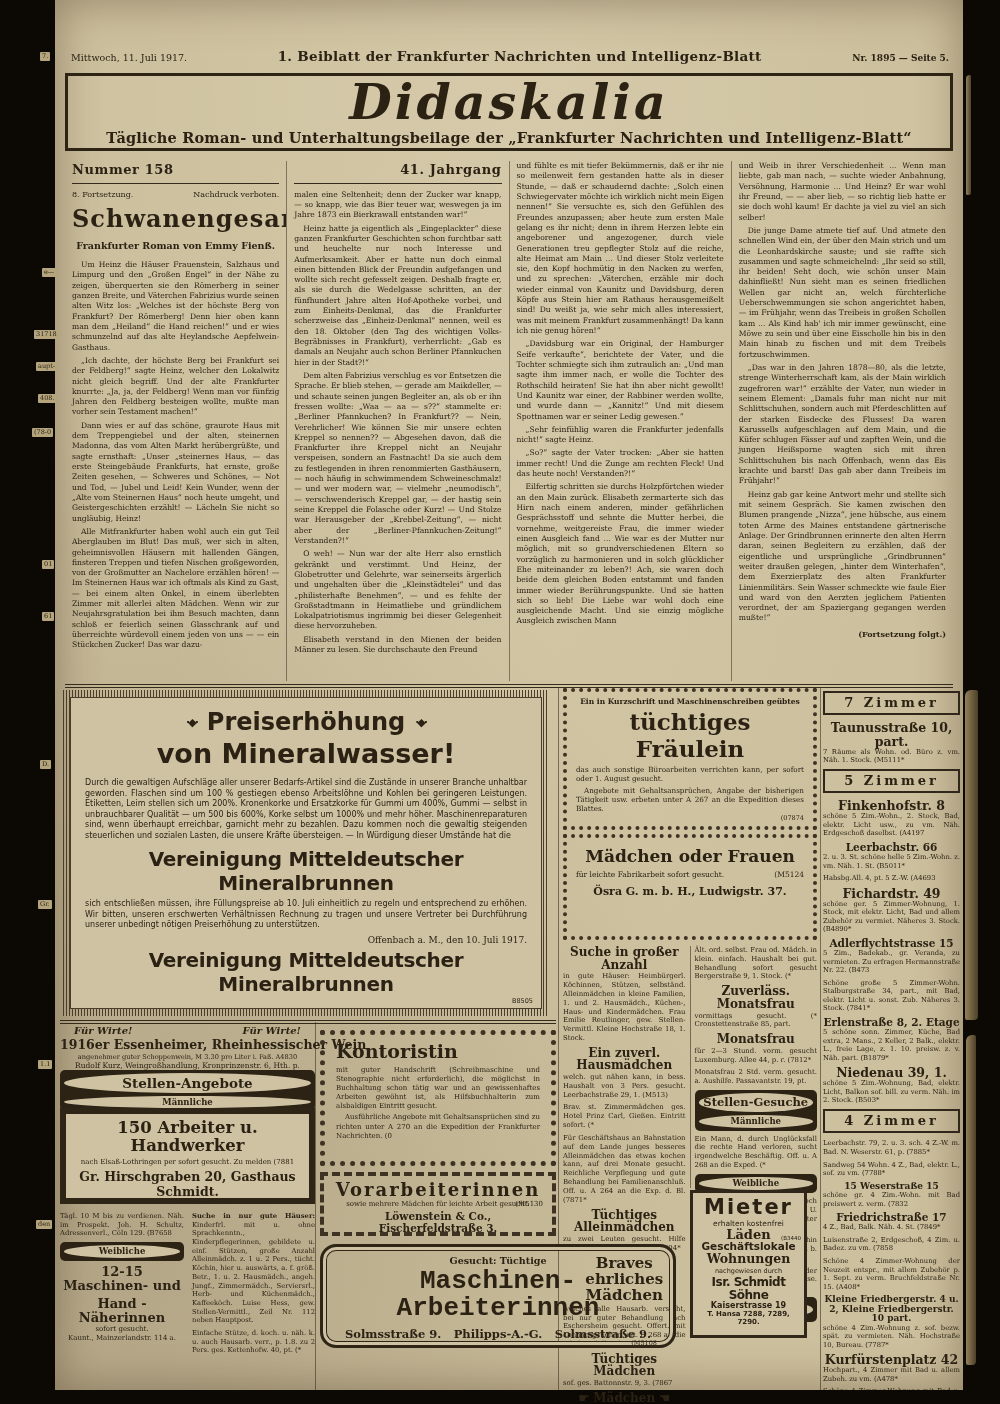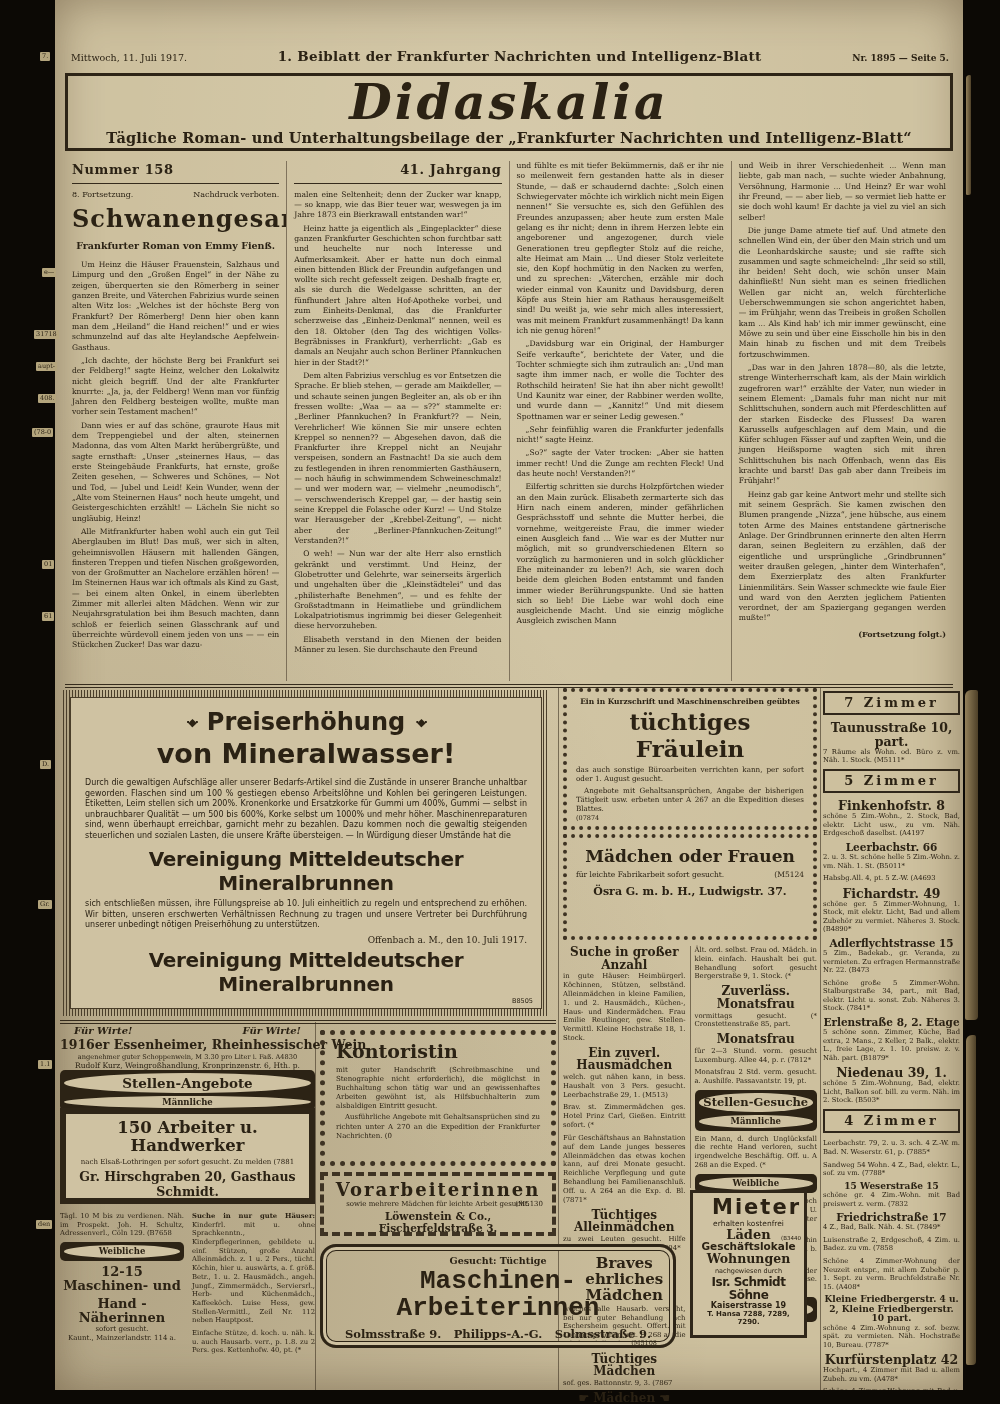--- a/index.html
+++ b/index.html
@@ -51,40 +51,40 @@
   .am-h2{text-align:center;font-size:27px;font-weight:bold;margin-top:2px;}
   .am-body{font-size:8px;line-height:1.32;text-align:justify;margin-top:9px;}
   .am-org{text-align:center;font-size:20px;font-weight:bold;margin:6px 0 4px;letter-spacing:-.3px;}
   .am-date{text-align:right;font-size:9px;margin-top:4px;font-family:"DejaVu Serif",serif;}
   .am-code{position:absolute;right:8px;bottom:3px;font-size:6.5px;}
   
   .dotted-ad{position:absolute;box-sizing:border-box;border:4px dotted #3e3323;padding:5px 9px;}
   .af-pre{text-align:center;font-size:7.5px;font-weight:bold;}
   .af-title{text-align:center;font-size:23px;font-weight:bold;margin:2px 0 3px;}
   .af-body{font-size:7.2px;line-height:1.3;text-align:justify;}
-  .af-code{font-size:6.5px;}
+  .af-code{text-align:right;font-size:6.5px;}
   .mf-title{text-align:center;font-size:17px;font-weight:bold;margin:3px 0 4px;}
   .mf-line{font-size:7.5px;display:flex;justify-content:space-between;}
   .mf-firm{text-align:center;font-size:11px;font-weight:bold;margin-top:6px;}
   
   .midcols{position:absolute;left:508px;top:258px;width:254px;height:444px;display:flex;}
   .subcol{width:123px;padding-right:4px;font-size:6.9px;line-height:1.28;text-align:justify;}
   .subcol+.subcol{padding-left:5px;padding-right:0;}
   .cl{margin-bottom:4px;}
   .cl .h{display:block;text-align:center;font-weight:bold;font-size:12px;line-height:1.05;margin-bottom:1px;}
   .cl .h.h-xl{font-size:15px;}
   .hands{white-space:nowrap;}
   .banner{background:#2c2315;border-radius:5px;padding:3px 4px;margin:4px 0;}
   .banner .oval{background:#cfc2a2;border-radius:50%;text-align:center;font-weight:bold;
                 font-size:11.5px;padding:2px 4px;}
   .banner .oval.small{font-size:8.5px;padding:1px 4px;margin-top:3px;}
   
   .ad-mieter{position:absolute;left:635px;top:502px;width:117px;height:148px;box-sizing:border-box;
       border:3px solid #30271a;background:#cfc2a2;padding:4px 3px;text-align:center;font-family:"DejaVu Sans",sans-serif;}
-  .mi-1{font-size:21px;font-weight:bold;letter-spacing:2px;line-height:1;text-align:right;}
+  .mi-1{font-size:21px;font-weight:bold;letter-spacing:2px;line-height:1;}
   .mi-2{font-size:7.5px;margin-top:1px;}
   .mi-3{font-size:13px;font-weight:bold;font-family:"DejaVu Serif",serif;line-height:1.05;}
   .mi-code{font-size:5.5px;text-align:right;margin-top:-7px;}
   .mi-4{font-size:10.5px;font-weight:bold;line-height:1.1;}
   .mi-5{font-size:12.5px;font-weight:bold;font-family:"DejaVu Serif",serif;line-height:1.1;}
   .mi-6{font-size:6.5px;margin:1px 0;}
   .mi-7{font-size:12px;font-weight:bold;letter-spacing:-.5px;line-height:1.05;}
   .mi-8{font-size:8px;font-weight:bold;}
   .mi-9{font-size:7px;font-weight:bold;}
   
@@ -178,21 +178,21 @@
       <p>Elisabeth verstand in den Mienen der beiden Männer zu lesen. Sie durchschaute den Freund</p>
     </div>
     <div class="col">
       <p class="cont">und fühlte es mit tiefer Bekümmernis, daß er ihr nie so meilenweit fern gestanden hatte als in dieser Stunde, — daß er schaudernd dachte: „Solch einen Schwiegervater möchte ich wirklich nicht mein Eigen nennen!“ Sie versuchte es, sich den Gefühlen des Freundes anzupassen; aber heute zum ersten Male gelang es ihr nicht; denn in ihrem Herzen lebte ein angeborener und angezogener, durch viele Generationen treu gepflegter Stolz auf die reiche, alte Heimat am Main ... Und dieser Stolz verleitete sie, den Kopf hochmütig in den Nacken zu werfen, und zu sprechen: „Väterchen, erzähle mir doch wieder einmal von Kaunitz und Davidsburg, deren Köpfe aus Stein hier am Rathaus herausgemeißelt sind! Du weißt ja, wie sehr mich alles interessiert, was mit meinem Frankfurt zusammenhängt! Da kann ich nie genug hören!“</p>
       <p>„Davidsburg war ein Original, der Hamburger Seife verkaufte“, berichtete der Vater, und die Tochter schmiegte sich ihm zutraulich an: „Und man sagte ihm immer nach, er wolle die Tochter des Rothschild heiraten! Sie hat ihn aber nicht gewollt! Und Kaunitz war einer, der Rabbiner werden wollte, und wurde dann — „Kannitz!“ Und mit diesem Spottnamen war er seiner Ledig gewesen.“</p>
       <p>„Sehr feinfühlig waren die Frankfurter jedenfalls nicht!“ sagte Heinz.</p>
       <p>„So?“ sagte der Vater trocken: „Aber sie hatten immer recht! Und die Zunge am rechten Fleck! Und das heute noch! Verstanden?!“</p>
       <p>Eilfertig schritten sie durchs Holzpförtchen wieder an den Main zurück. Elisabeth zermarterte sich das Hirn nach einem anderen, minder gefährlichen Gesprächsstoff und sehnte die Mutter herbei, die vornehme, weitgereiste Frau, die immer wieder einen Ausgleich fand ... Wie war es der Mutter nur möglich, mit so grundverschiedenen Eltern so vorzüglich zu harmonieren und in solch glücklicher Ehe miteinander zu leben?! Ach, sie waren doch beide dem gleichen Boden entstammt und fanden immer wieder Berührungspunkte. Und sie hatten sich so lieb! Die Liebe war wohl doch eine ausgleichende Macht. Und sie einzig mögliche Ausgleich zwischen Mann</p>
     </div>
     <div class="col">
-      <p class="cont">und Weib in ihrer Verschiedenheit ... Wenn man liebte, gab man nach, — suchte wieder Anbahnung, Versöhnung, Harmonie ... Und Heinz? Er war wohl ihr Freund, — — aber lieb, — so vermiet lieb hatte er sie doch wohl kaum! Er dachte ja viel zu viel an sich selber!</p>
+      <p class="cont">und Weib in ihrer Verschiedenheit ... Wenn man liebte, gab man nach, — suchte wieder Anbahnung, Versöhnung, Harmonie ... Und Heinz? Er war wohl ihr Freund, — — aber lieb, — so richtig lieb hatte er sie doch wohl kaum! Er dachte ja viel zu viel an sich selber!</p>
       <p>Die junge Dame atmete tief auf. Und atmete den schnellen Wind ein, der über den Main strich und um die Leonhardskirche sauste; und sie raffte sich zusammen und sagte schmeichelnd: „Ihr seid so still, ihr beiden! Seht doch, wie schön unser Main dahinfließt! Nun sieht man es seinen friedlichen Wellen gar nicht an, welch fürchterliche Ueberschwemmungen sie schon angerichtet haben, — im Frühjahr, wenn das Treibeis in großen Schollen kam ... Als Kind hab' ich mir immer gewünscht, eine Möwe zu sein und über eine Eisscholle hin bis in den Main hinab zu fischen und mit dem Treibels fortzuschwimmen.</p>
       <p>„Das war in den Jahren 1878—80, als die letzte, strenge Winterherrschaft kam, als der Main wirklich zugefroren war!“ erzählte der Vater, nun wieder in seinem Element: „Damals fuhr man nicht nur mit Schlittschuhen, sondern auch mit Pferdeschlitten auf der starken Eisdecke des Flusses! Da waren Karussells aufgeschlagen auf dem Main, und die Küfer schlugen Fässer auf und zapften Wein, und die jungen Heißsporne wagten sich mit ihren Schlittschuhen bis nach Offenbach, wenn das Eis krachte und barst! Das gab aber dann Treibeis im Frühjahr!“</p>
       <p>Heinz gab gar keine Antwort mehr und stellte sich mit seinem Gespräch. Sie kamen zwischen den Blumen prangende „Nizza“, jene hübsche, aus einem toten Arme des Maines entstandene gärtnerische Anlage. Der Grindbrunnen erinnerte den alten Herrn daran, seinen Begleitern zu erzählen, daß der eigentliche und ursprüngliche „Grindbrunnen“ weiter draußen gelegen, „hinter dem Winterhafen“, dem Exerzierplatz des alten Frankfurter Linienmilitärs. Sein Wasser schmeckte wie faule Eier und ward von den Aerzten jeglichem Patienten verordnet, der am Spaziergang gegangen werden mußte!“</p>
       <div class="continued">(Fortsetzung folgt.)</div>
     </div>
   </div>
   <div class="cols-end"></div>
 
   <div class="ads">
     <div class="vrule" style="left:503px;top:0;height:702px;"></div>

